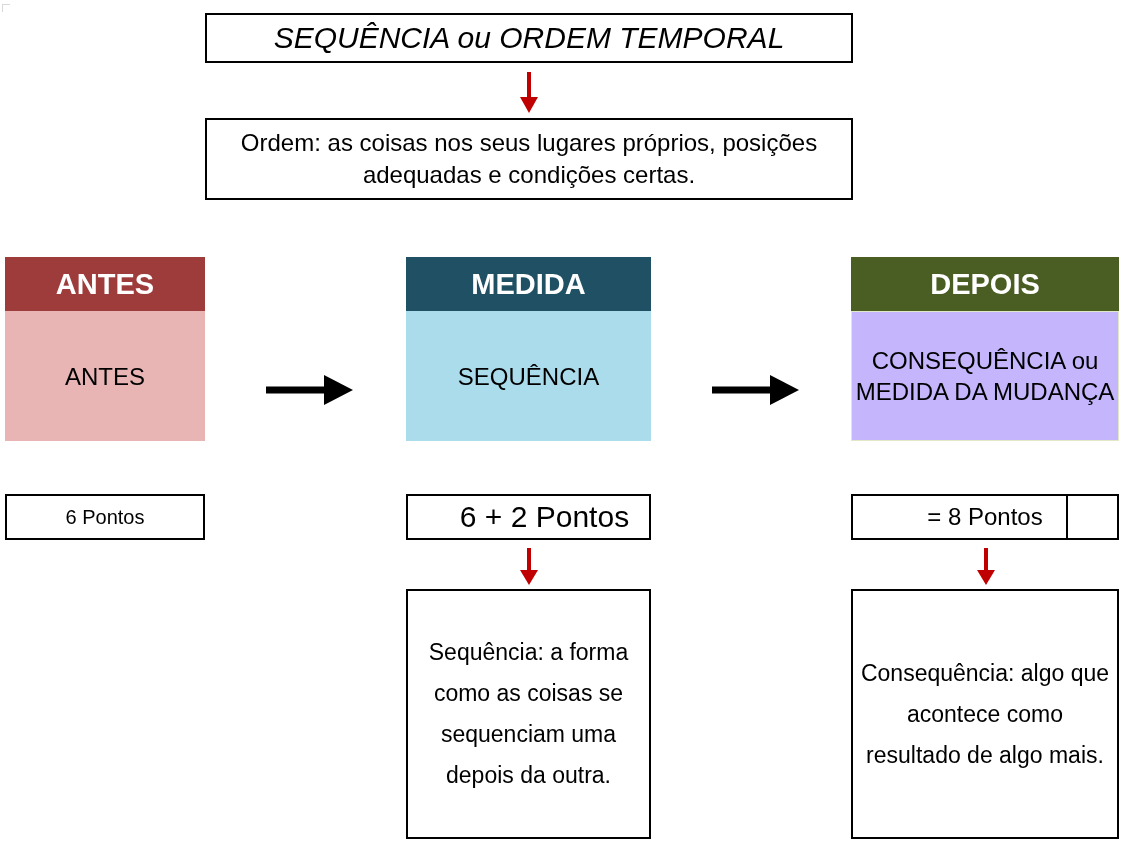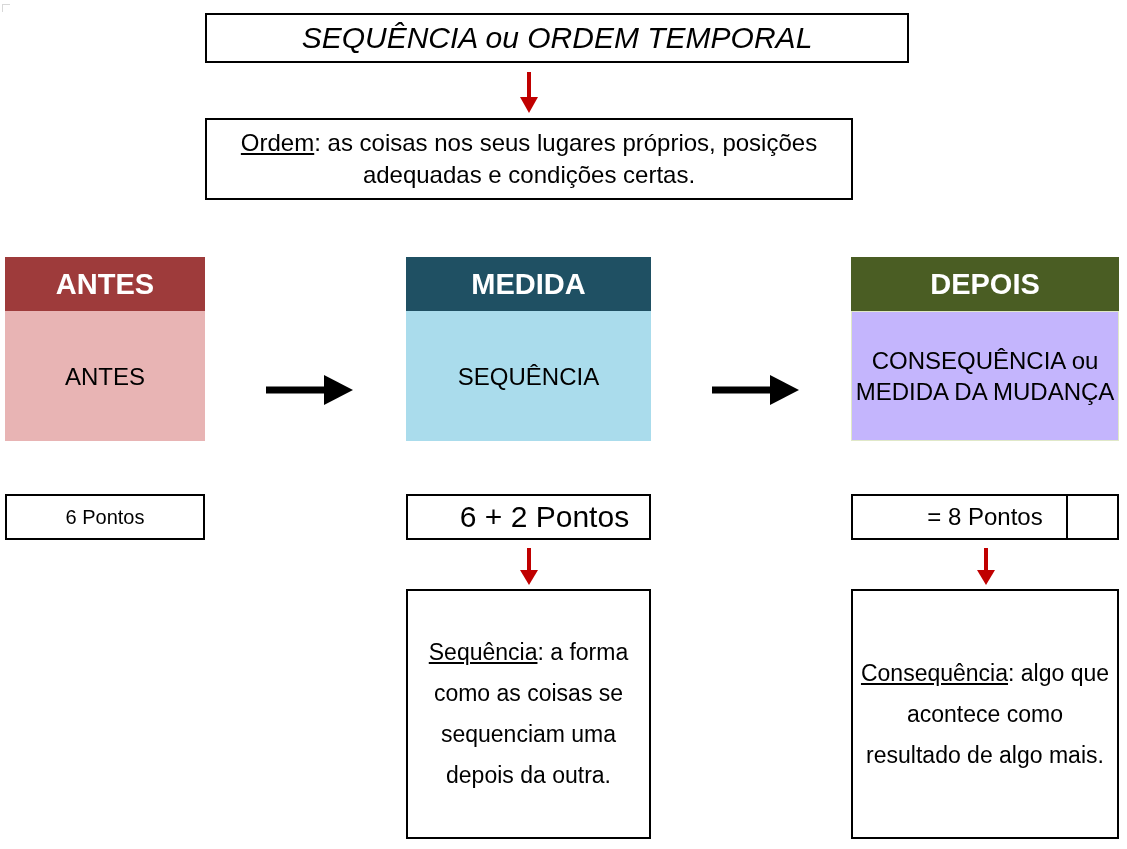--- a/index.html
+++ b/index.html
@@ -25,38 +25,37 @@
     background: #ffffff;
     display: flex;
     align-items: center;
     justify-content: center;
     text-align: center;
   }
   
   #title-box {
     left: 205px;
     top: 13px;
-    width: 704px;
+    width: 648px;
     height: 50px;
     font-size: 30px;
     font-style: italic;
     font-weight: 400;
   }
   
   #ordem-box {
     left: 205px;
     top: 118px;
     width: 648px;
     height: 82px;
     font-size: 24px;
     line-height: 32px;
     padding: 2px 8px;
   }
   .u {
-    text-decoration: underline;
   }
   
   .red-arrow {
     position: absolute;
     width: 26px;
     color: #c00000;
   }
   .red-arrow svg { display: block; }
   
   .stage-header {

